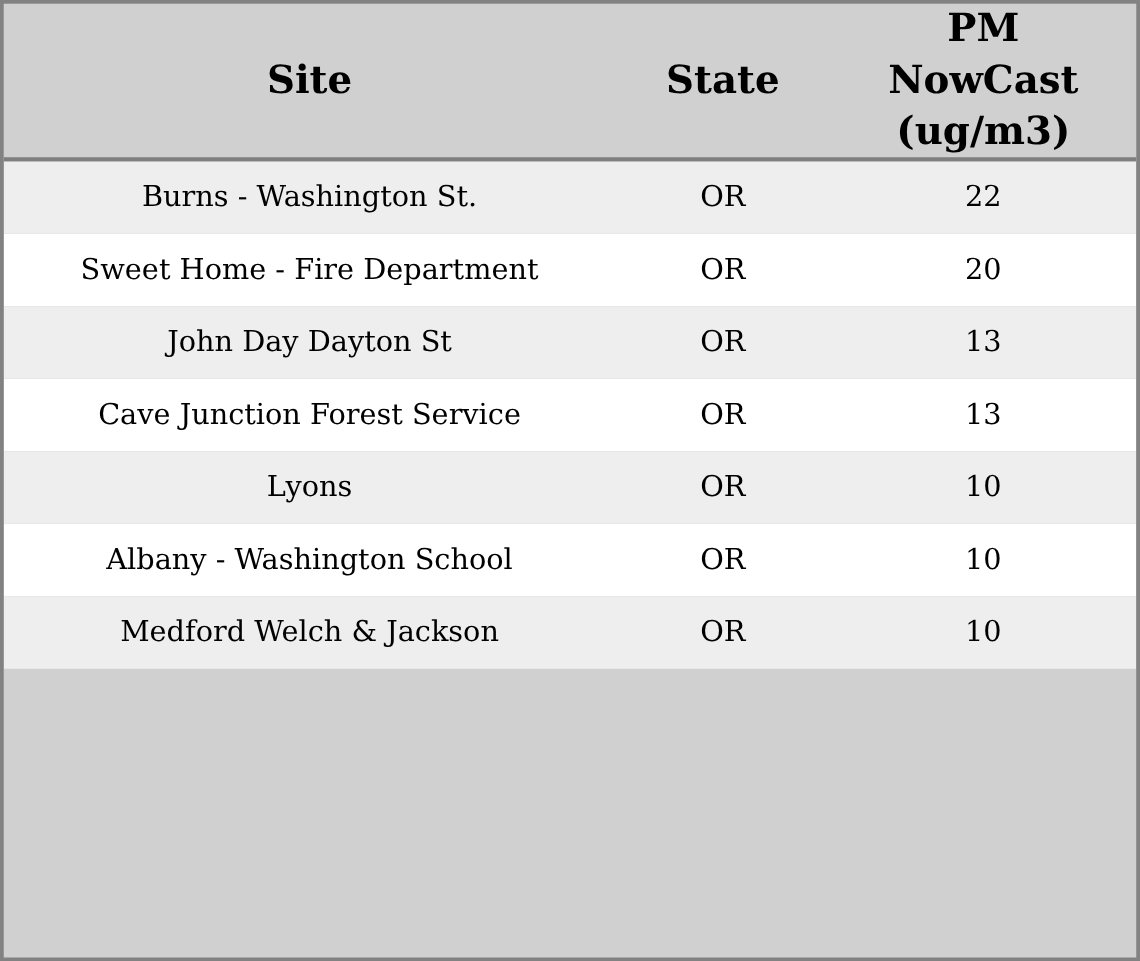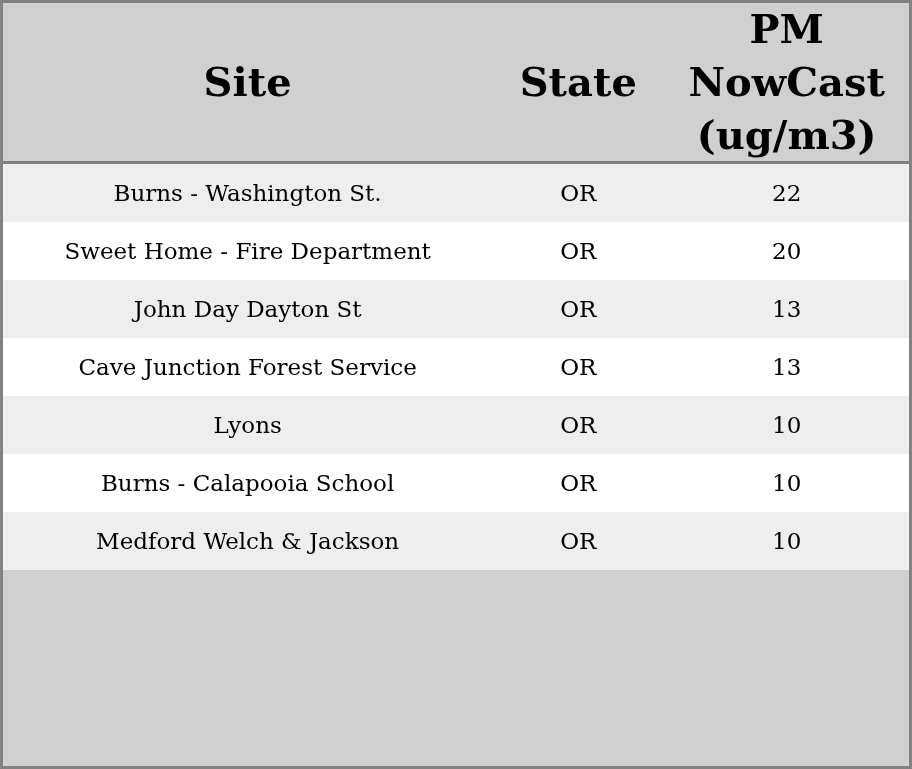--- a/index.html
+++ b/index.html
@@ -23,21 +23,21 @@
     color: #000000;
   }
   table.aq-table col.col-site  { width: 54%; }
   table.aq-table col.col-state { width: 19%; }
   table.aq-table col.col-pm    { width: 27%; }
 
   thead th {
     height: 121px;
     background: #d0d0d0;
     border-bottom: 3px solid #7f7f7f;
-    font-size: 40px;
+    font-size: 31px;
     font-weight: bold;
     text-align: center;
     vertical-align: middle;
     line-height: 1.32;
     white-space: pre-line;
     padding: 0 4px;
   }
   tbody td {
     height: 58px;
     font-size: 23px;
@@ -89,21 +89,21 @@
     <td>Cave Junction Forest Service</td>
     <td>OR</td>
     <td>13</td>
   </tr>
         <tr>
     <td>Lyons</td>
     <td>OR</td>
     <td>10</td>
   </tr>
         <tr>
-    <td>Burns - Calapooia School</td>
+    <td>Albany - Washington School</td>
     <td>OR</td>
     <td>10</td>
   </tr>
         <tr>
     <td>Medford Welch &amp; Jackson</td>
     <td>OR</td>
     <td>10</td>
   </tr>
       </tbody>
   </table>

